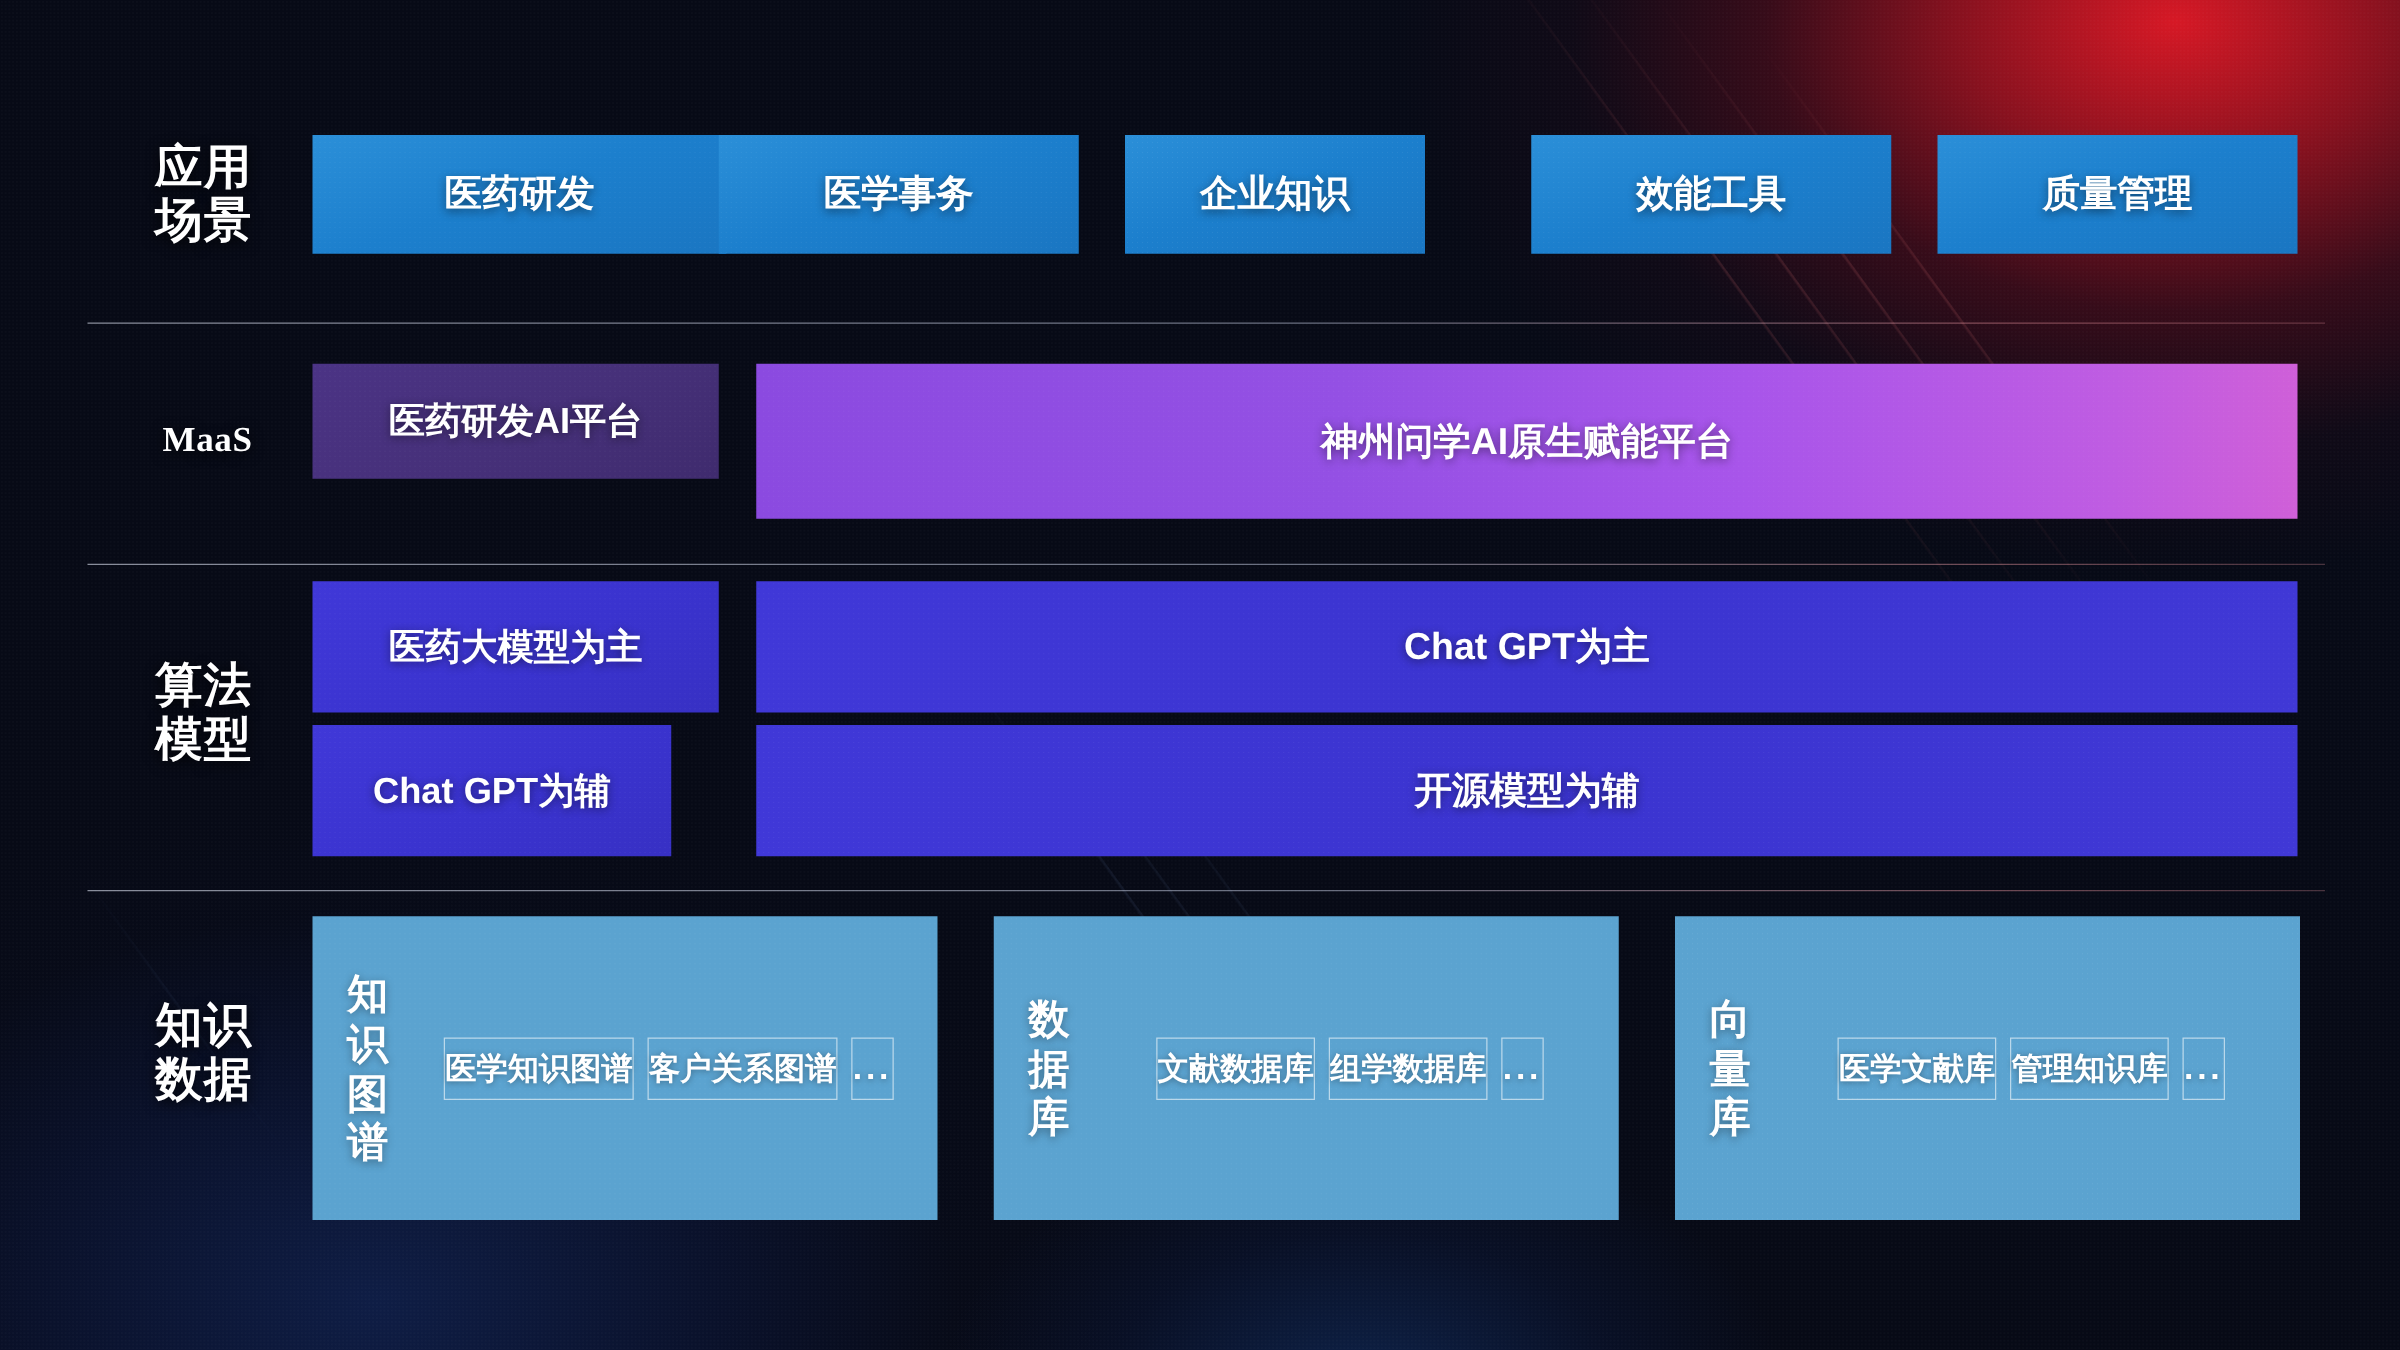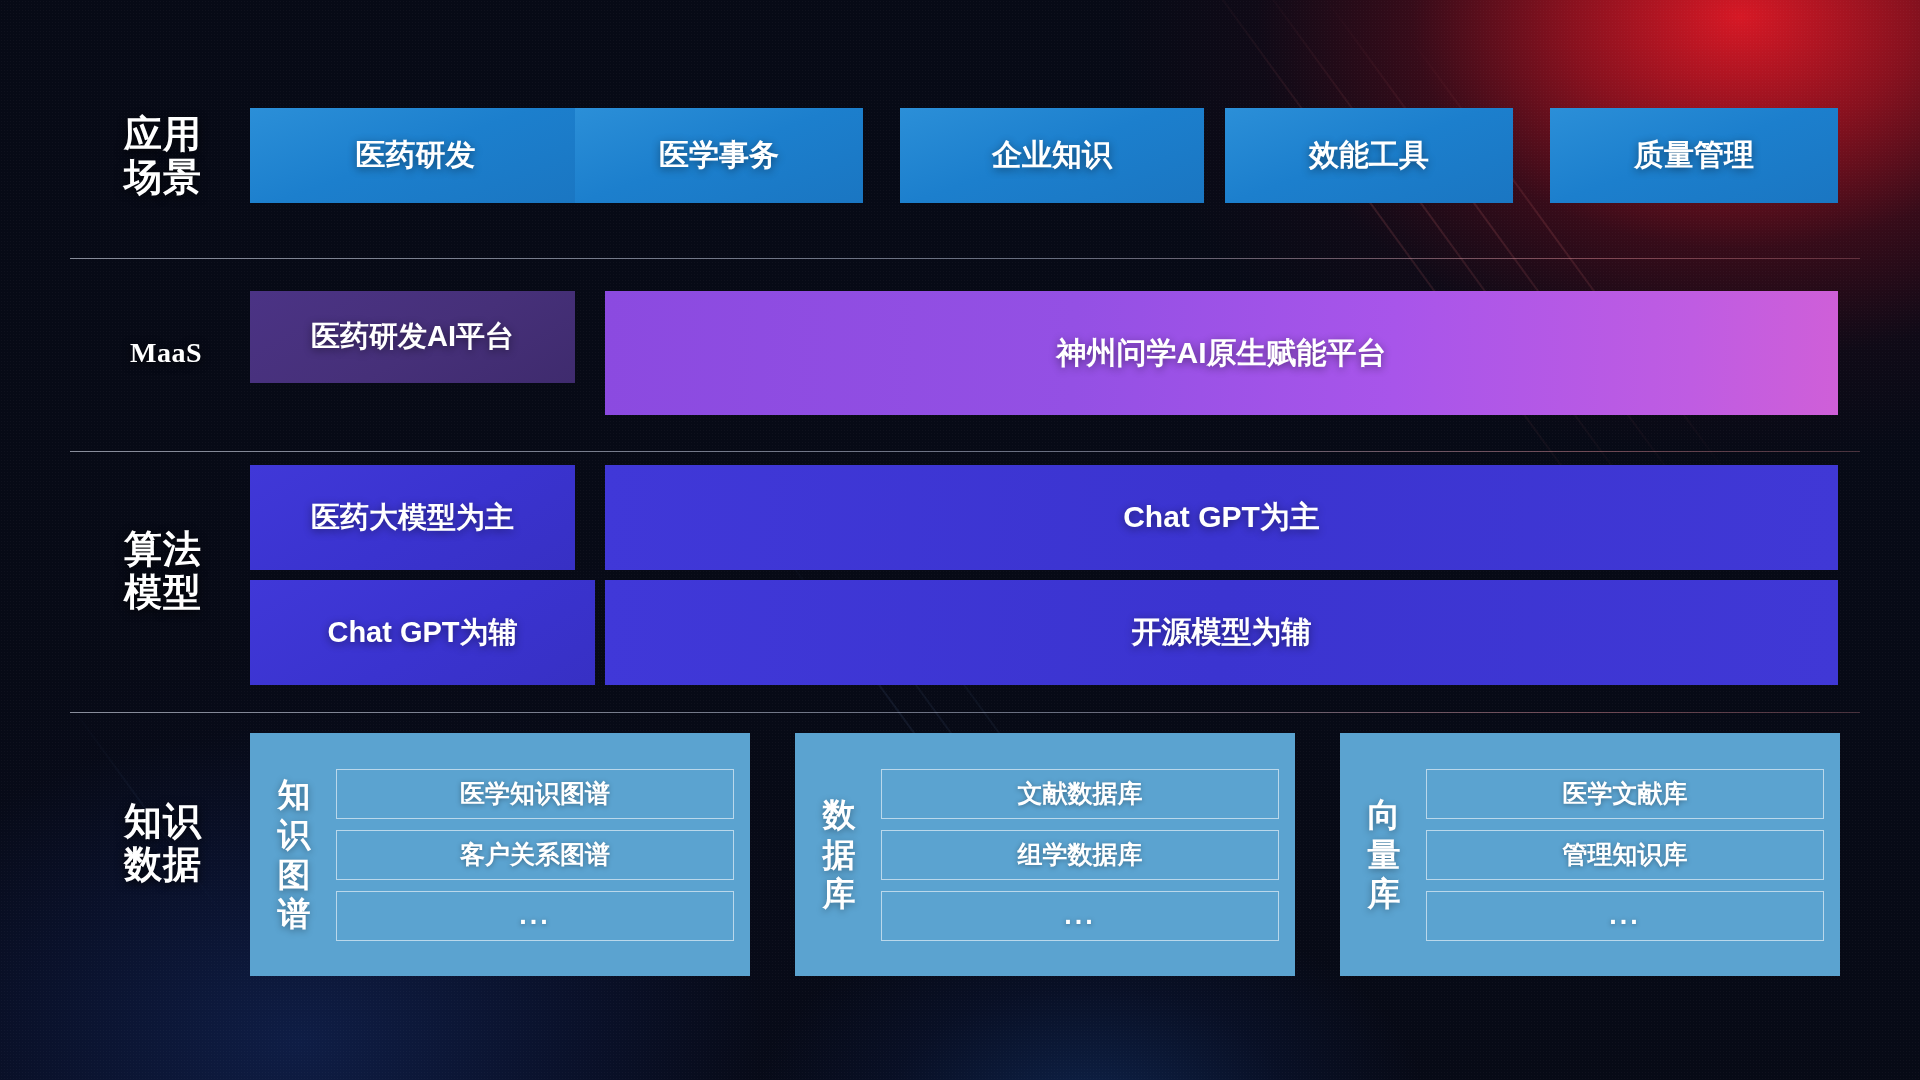--- a/index.html
+++ b/index.html
@@ -126,21 +126,21 @@
   .kgroup-label {
     position:relative; z-index:2;
     width:60px; flex:0 0 60px;
     display:flex; flex-direction:column;
     align-items:center; justify-content:center;
     color:#fff; font-weight:bold; font-size:33px; line-height:1.20;
     text-shadow:0 2px 7px rgba(0,0,0,.35);
   }
   .kgroup-items {
     position:relative; z-index:2;
-    flex:1; display:flex; flex-direction:column; justify-content:center; gap:11px;
+    flex:1; display:flex; flex-direction:row; justify-content:center; gap:11px;align-items:center;
   }
   .kitem {
     height:50px; border:1px solid rgba(255,255,255,.58);
     display:flex; align-items:center; justify-content:center;
     color:#ffffff; font-weight:bold; font-size:25px;
     text-shadow:0 1px 5px rgba(0,0,0,.35);
   }
   .kitem.ellipsis { font-size:27px; letter-spacing:3px; }
 </style>
 </head>
@@ -171,21 +171,21 @@
   </div>
 
   <div class="cell app" style="left:250px; top:108px; width:331px;">
     <span class="dots"></span>
       <span class="t">医药研发</span>
   </div>
   <div class="cell app" style="left:575px; top:108px; width:288px;">
     <span class="dots"></span>
       <span class="t">医学事务</span>
   </div>
-  <div class="cell app" style="left:900px; top:108px; width:304px;">
+  <div class="cell app" style="left:900px; top:108px; width:240px;">
     <span class="dots"></span>
       <span class="t">企业知识</span>
   </div>
   <div class="cell app" style="left:1225px; top:108px; width:288px;text-align:right;">
     <span class="dots"></span>
       <span class="t">效能工具</span>
   </div>
   <div class="cell app" style="left:1550px; top:108px; width:288px;">
     <span class="dots"></span>
       <span class="t">质量管理</span>
@@ -215,21 +215,21 @@
 
   <div class="cell algo" style="left:250px; top:465px; width:325px; height:105px;">
     <span class="dots"></span>
       <span class="t">医药大模型为主</span>
   </div>
   <div class="cell algo-wide" style="left:605px; top:465px; width:1233px; height:105px;">
     <span class="dots"></span>
       <span class="t">Chat GPT为主</span>
   </div>
 
-  <div class="cell algo" style="left:250px; top:580px; width:345px; height:105px;">
+  <div class="cell algo" style="left:250px; top:580px; width:287px; height:105px;">
     <span class="dots"></span>
       <span class="t">Chat GPT为辅</span>
   </div>
   <div class="cell algo-wide" style="left:605px; top:580px; width:1233px; height:105px;">
     <span class="dots"></span>
       <span class="t">开源模型为辅</span>
   </div>
 
   <div class="divider" style="top:712px;"></div>
 

